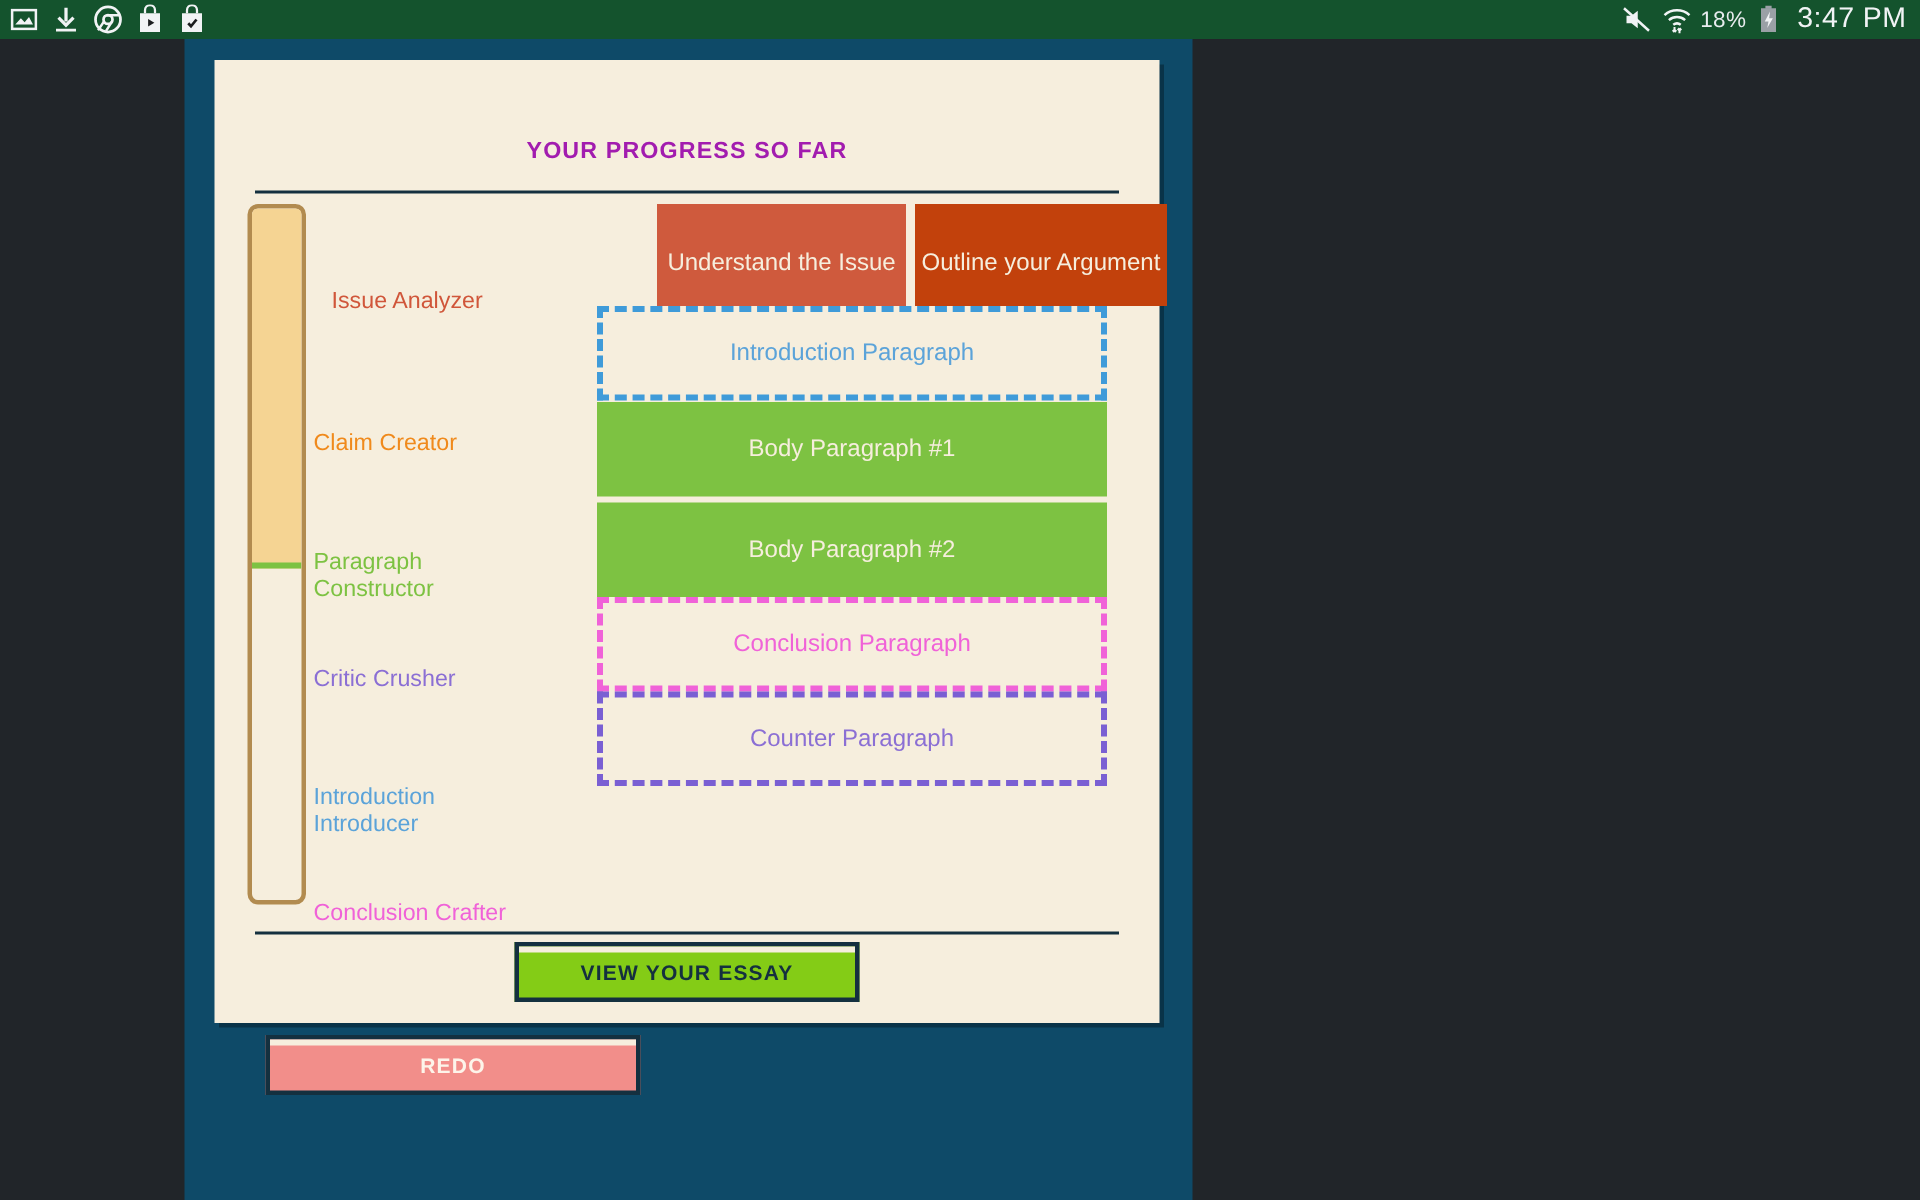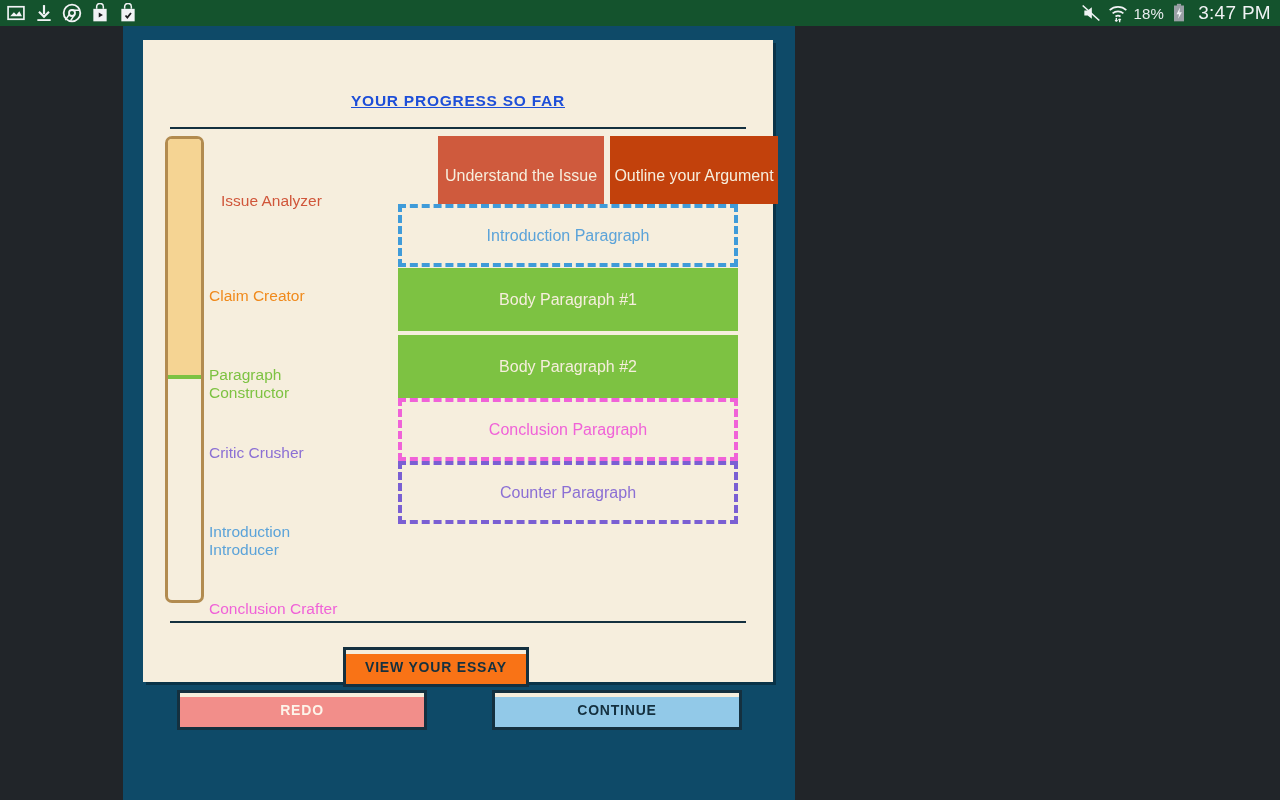--- a/index.html
+++ b/index.html
@@ -31,23 +31,22 @@
 
   
   .card {
     position: absolute; left: 20px; top: 14px; width: 630px; height: 642px;
     background: #f6eedd;
     box-shadow: 3px 3px 0 rgba(0,0,0,.30);
   }
   .card-title {
     position: absolute; left: 0; top: 52px; width: 630px;
     text-align: center;
-    font-size: 15.5px; font-weight: bold; color: #1d4ed8;
+    font-size: 15.5px; font-weight: bold; color: #a21caf;
     letter-spacing: .75px;
-    text-decoration: underline;
   }
   .divider {
     position: absolute; left: 27px; width: 576px; height: 2px; background: #14303f;
   }
   .divider.top { top: 87px; }
   .divider.bottom { top: 581px; }
 
   
   .vbar {
     position: absolute; left: 22px; top: 96px; width: 39px; height: 467px;
@@ -106,22 +105,22 @@
     border: 3px solid #14303f;
     display: flex; align-items: center; justify-content: center;
     font-size: 14px; font-weight: bold; letter-spacing: .8px;
     cursor: pointer;
   }
   .btn::before {
     content: ""; position: absolute; left: 0; right: 0; top: 0; height: 4px;
     background: #f6eedd;
   }
   .btn-view {
-    position: absolute; left: 200px; top: 607px; width: 186px; height: 40px;
-    background: #f97316; color: #14303f;
+    position: absolute; left: 200px; top: 588px; width: 230px; height: 40px;
+    background: #84cc16; color: #14303f;
   }
   .footer-btns { position: absolute; left: 0; top: 664px; width: 672px; height: 60px; }
   .btn-redo {
     position: absolute; left: 54px; top: 0; width: 250px; height: 40px;
     background: #f28e8a; color: #fdf4ea;
   }
   .btn-continue {
     position: absolute; left: 369px; top: 0; width: 250px; height: 40px;
     background: #92c9e8; color: #14303f;
   }
@@ -229,17 +228,16 @@
         <div class="blk dashed blk-counter">Counter Paragraph</div>
       </div>
 
       <div class="divider bottom"></div>
 
       <div class="btn btn-view">VIEW YOUR ESSAY</div>
     </div>
 
     <div class="footer-btns">
       <div class="btn btn-redo">REDO</div>
-      <div class="btn btn-continue">CONTINUE</div>
     </div>
 
   </div>
 </div>
 
 </body></html>

